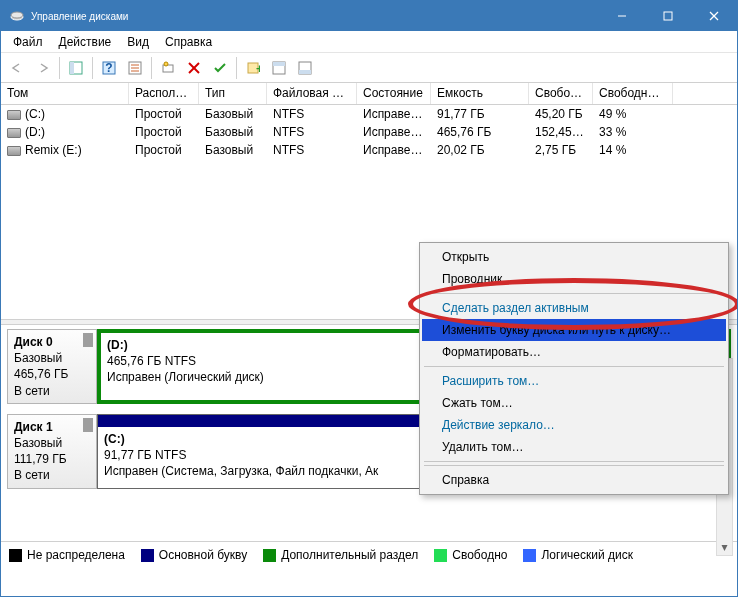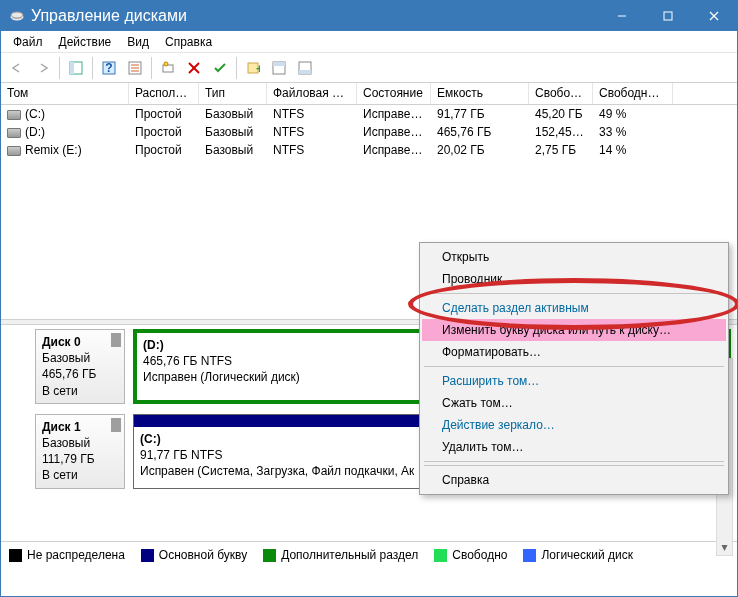--- a/index.html
+++ b/index.html
@@ -1,19 +1,19 @@
 <!DOCTYPE html>
 <html><head>
 <meta charset="utf-8">
 <style>
   * { box-sizing: border-box; margin: 0; padding: 0; font-family: "Segoe UI", Tahoma, sans-serif; font-size: 12px; }
   body { background: #fff; width: 738px; height: 597px; overflow: hidden; border: 1px solid #3a79b7; position: relative; }
   .titlebar { background: #3a79b7; height: 30px; display: flex; align-items: center; color: #fff; padding: 0 0 0 8px; }
   .titlebar .tb-icon { width: 16px; height: 16px; margin-right: 6px; display:inline-flex; align-items:center; justify-content:center; }
-  .titlebar .title { flex: 1; font-size: 16px; }
+  .titlebar .title { flex: 1; font-size: 10px; }
   .winbtns { display: flex; height: 100%; }
   .winbtn { width: 46px; height: 30px; display:flex; align-items:center; justify-content:center; color:#fff; }
 
   .menubar { background: #fff; height: 22px; display:flex; align-items:center; padding: 0 4px; border-bottom: 1px solid #e5e5e5; }
   .menubar span { padding: 2px 8px; }
 
   .toolbar { background: #fff; height: 30px; display:flex; align-items:center; padding: 0 4px; gap:2px; border-bottom: 1px solid #d0d0d0; }
   .tbtn { width: 24px; height: 24px; display:flex; align-items:center; justify-content:center; border:1px solid transparent; }
   .tbtn.disabled { opacity: .35; }
   .tsep { width: 1px; height: 22px; background:#d0d0d0; margin: 0 2px; }
@@ -23,38 +23,38 @@
   .vol-rows { background:#fff; }
   .vol-row { display:flex; height: 18px; align-items:center; }
   .vol-row .td { padding: 1px 6px; overflow:hidden; text-overflow:ellipsis; white-space:nowrap; }
   .diskicon { width:14px; height:10px; background:linear-gradient(#ccc,#999); border:1px solid #777; display:inline-block; margin-right:4px; vertical-align:middle; border-radius:1px; }
 
   .c-vol{width:128px}.c-lay{width:70px}.c-typ{width:68px}.c-fs{width:90px}.c-st{width:74px}.c-cap{width:98px}.c-fr{width:64px}.c-pc{width:80px}
 
   .split { height: 6px; background:#f0f0f0; border-top:1px solid #d0d0d0; border-bottom:1px solid #d0d0d0; margin-top: 160px; }
 
   .graphical { padding: 4px 6px 0 6px; height: 216px; overflow:hidden; }
-  .diskrow { display:flex; gap:8px; margin-bottom:10px;margin-left:28px; }
+  .diskrow { display:flex; margin-bottom:10px; }
   .diskhdr { width:90px; background:linear-gradient(#fdfdfd,#eaeaea); border:1px solid #b5b5b5; padding:4px 6px; line-height:1.35; position:relative; }
   .diskhdr .bar { height:14px; background:#9e9e9e; position:absolute; right:3px; top:3px; width:10px; }
   .diskparts { flex:1; display:flex; gap:0; }
   .part { border:1px solid #666; background:#fff; padding:4px 6px; line-height:1.35; position:relative; overflow:hidden; white-space:nowrap; }
   .part .topstrip { position:absolute; top:0; left:0; right:0; height:12px; }
   .part.primary .topstrip{ background:#000080; }
   .part.logical { border:4px solid #0a8a0a; }
   .part.hatched { background: repeating-linear-gradient(45deg,#fff,#fff 4px,#d8d8d8 4px,#d8d8d8 8px); }
 
   .legend { border-top:1px solid #d0d0d0; padding:6px 8px; display:flex; gap:16px; background:#fff; }
   .lg { display:flex; align-items:center; gap:5px; }
   .sw { width:13px; height:13px; display:inline-block; }
 
   .ctxmenu { position:absolute; top:224px; left:418px; width:310px; background:#f2f2f2; border:1px solid #a0a0a0; box-shadow:3px 3px 6px rgba(0,0,0,.25); padding:3px 2px; z-index:50;margin-top:17px; }
   .ctxmenu .mi { padding:4px 20px; white-space:nowrap; color:#000; }
   .ctxmenu .mi.disabled { color:#0369a1; }
-  .ctxmenu .mi.hl { background:#f9a8d4; }
+  .ctxmenu .mi.hl { background:#1d4ed8; }
   .ctxmenu hr { border:none; border-top:1px solid #c5c5c5; margin:3px 2px; }
 
   .ellipse { position:absolute; top:277px; left:407px; width:332px; height:52px; border:5px solid #d02a2a; border-radius:50%; z-index:60; pointer-events:none; }
 
   .scrollbar { position:absolute; right:4px; bottom:40px; width:17px; height:198px; background:#f0f0f0; border:1px solid #dcdcdc; display:flex; flex-direction:column; justify-content:space-between; align-items:center; }
   .scrollbar .arr { height:17px; width:100%; display:flex; align-items:center; justify-content:center; color:#666; }
 </style>
 </head>
 <body>
 

